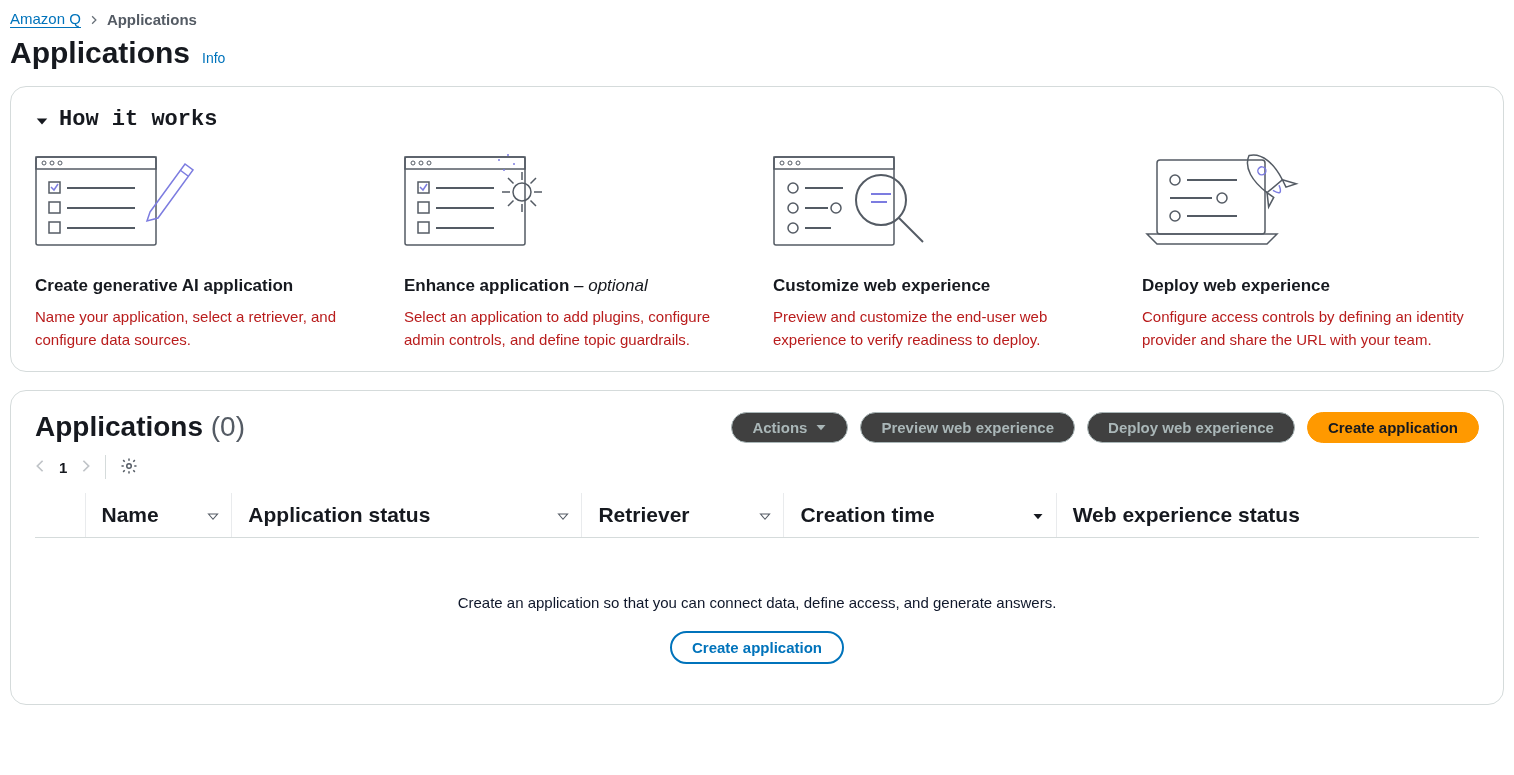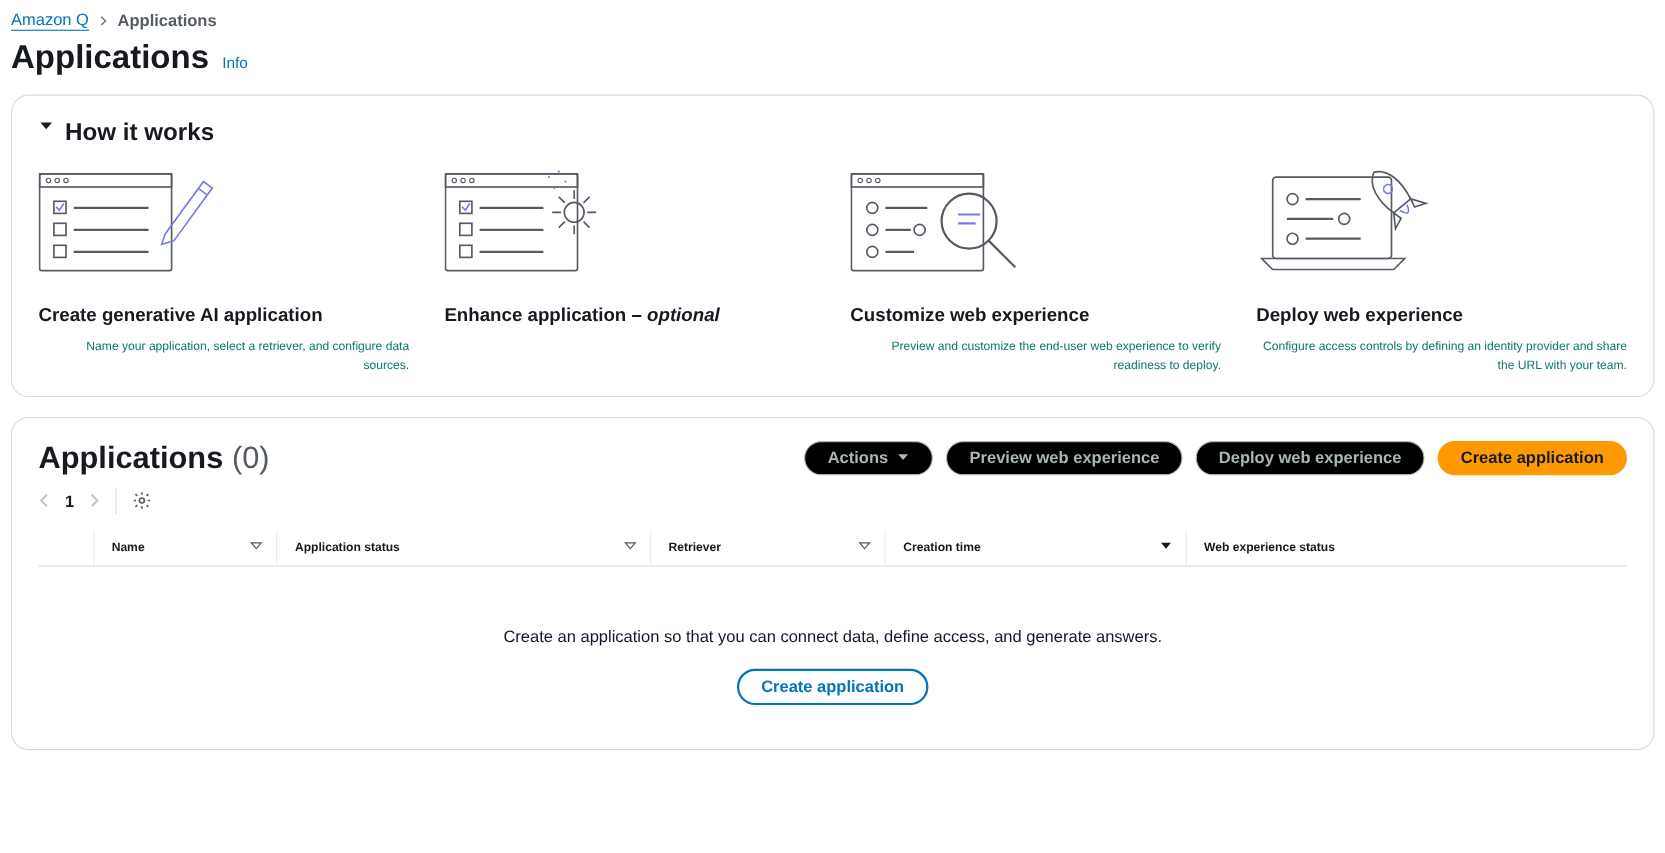--- a/index.html
+++ b/index.html
@@ -43,59 +43,60 @@
     border: 1px solid #d5dbdb;
     border-radius: 16px;
     padding: 20px 24px;
     margin-bottom: 18px;
     background: #fff;
   }
 
   
   .hiw-header {
     display: flex;
-    align-items: flex-start;
+    align-items: flex-end;
     gap: 10px;
     margin-bottom: 20px;
+    font-family: Liberation Mono, monospace;
   }
   .hiw-header .toggle { cursor: pointer; }
   .hiw-header h2 { font-size: 22px; font-weight: 800; }
 
   .hiw-grid {
     display: grid;
     grid-template-columns: repeat(4, 1fr);
     gap: 32px;
   }
   .hiw-item .illus {
     width: 160px;
     height: 100px;
     margin-bottom: 24px;
   }
   .hiw-item h3 { font-size: 17px; font-weight: 800; margin-bottom: 10px; }
-  .hiw-item h3 .optional { font-style: italic; font-weight: 700; }
-  .hiw-item p { font-size: 11px; color: #0f766e; line-height: 1.5; text-align: right; }
+  .hiw-item h3 .optional { font-style: italic; font-weight: 400; }
+  .hiw-item p { font-size: 15px; color: #b91c1c; line-height: 1.5; }
 
   
   .apps-header {
     display: flex;
     align-items: center;
     justify-content: space-between;
     margin-bottom: 12px;
   }
   .apps-title { font-size: 28px; font-weight: 800; }
   .apps-title .count { color: #545b64; font-weight: 400; }
 
   .apps-actions {
     display: flex;
     align-items: center;
     gap: 12px;
   }
   .btn {
     border: 1px solid #545b64;
-    background: #000000;
+    background: #404040;
     color: #545b64;
     font-weight: 700;
     font-size: 15px;
     border-radius: 20px;
     padding: 6px 20px;
     cursor: pointer;
     display: inline-flex;
     align-items: center;
     gap: 8px;
   }
@@ -151,21 +152,21 @@
   .page-num { font-weight: 700; font-size: 15px; }
   .page-arrow, .gear-btn { cursor: pointer; color: #687078; }
   .page-arrow.disabled { color: #c0c4c8; cursor: not-allowed; }
   .divider-v { width: 1px; height: 24px; background: #d5dbdb; }
 
   
   table.apps-table { width: 100%; border-collapse: collapse; }
   table.apps-table th {
     text-align: left;
     font-weight: 800;
-    font-size: 11px;
+    font-size: 21px;
     color: #16191f;
     padding: 10px 16px;
     border-bottom: 1px solid #d5dbdb;
     border-left: 1px solid #e9ebed;
     position: relative;
   }
   table.apps-table th:first-child { border-left: none; width: 50px; }
   .sort-icon {
     position: absolute;
     right: 12px;
@@ -269,20 +270,21 @@
           <circle cx="100" cy="18" r="1" fill="#7c7ce0"></circle>
           <g transform="translate(118,40)" stroke="#545b64" stroke-width="1.5" fill="none">
             <circle cx="0" cy="0" r="9"></circle>
             <path d="M0-20v8 M0 12v8 M-20 0h8 M12 0h8 M-14-14l5.5 5.5 M8.5 8.5l5.5 5.5 M-14 14l5.5-5.5 M8.5-8.5l5.5-5.5"></path>
           </g>
         </svg>
       </div>
       <h3>
         <span>Enhance application</span><span class="optional"> – optional</span>
       </h3>
+      <p>Select an application to add plugins, configure admin controls, and define topic guardrails.</p>
     </div>
 
     <div class="hiw-item">
       <div class="illus">
         <svg width="160" height="100" viewBox="0 0 160 100">
           <rect x="1" y="5" width="120" height="88" rx="2" fill="none" stroke="#545b64" stroke-width="1.5"></rect>
           <rect x="1" y="5" width="120" height="12" fill="none" stroke="#545b64" stroke-width="1.5"></rect>
           <circle cx="9" cy="11" r="2" fill="none" stroke="#545b64"></circle>
           <circle cx="17" cy="11" r="2" fill="none" stroke="#545b64"></circle>
           <circle cx="25" cy="11" r="2" fill="none" stroke="#545b64"></circle>

